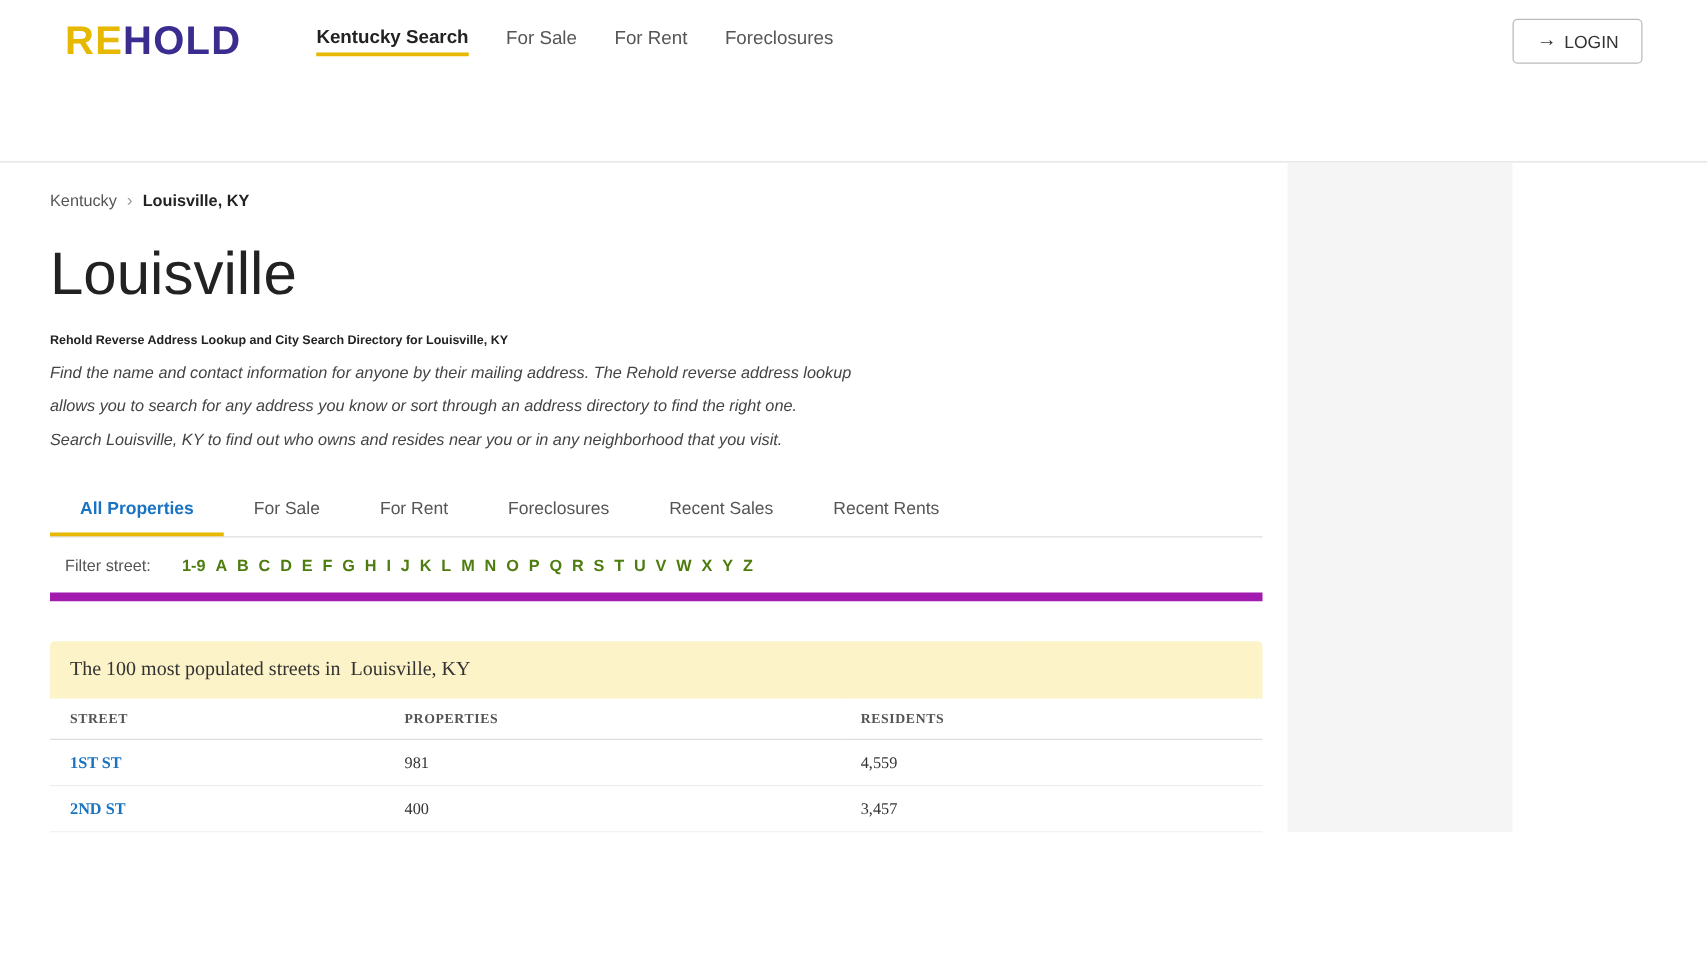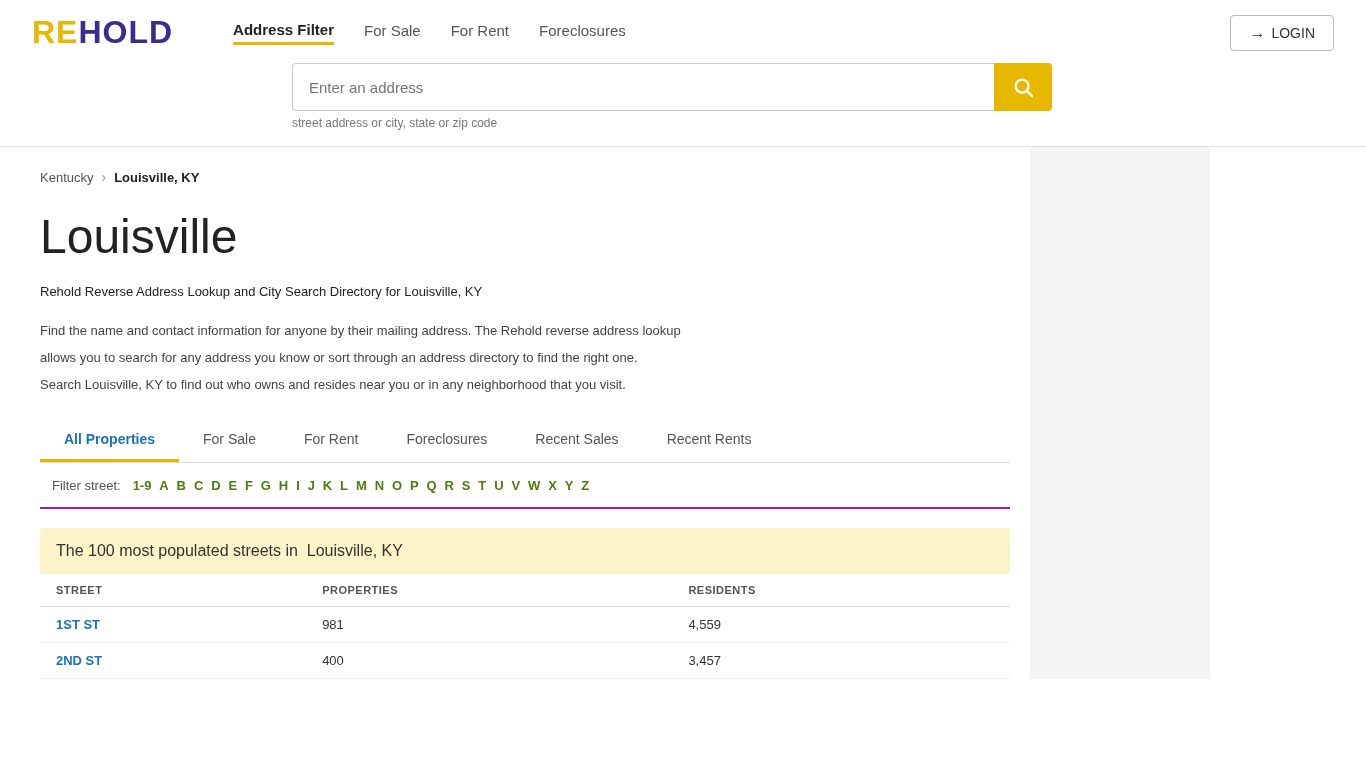--- a/index.html
+++ b/index.html
@@ -2,21 +2,21 @@
 <html><head>
   <meta charset="utf-8">
   <style>
     * { box-sizing: border-box; margin: 0; padding: 0; }
     body { font-family: Arial, sans-serif; background: #fff; color: #333; font-size: 14px; }
 
     
     .header {
       background: #fff;
       border-bottom: 1px solid #e0e0e0;
-      padding: 0 32px;
+      padding: 0 52px;
       min-height: 130px;
     }
     .header-top {
       display: flex;
       align-items: center;
       justify-content: space-between;
       padding-top: 14px;
     }
     .logo {
       font-size: 32px;
@@ -133,30 +133,31 @@
 
     
     .city-title {
       font-size: 48px;
       font-weight: 300;
       color: #222;
       margin: 12px 0 20px 0;
     }
 
     .description-heading {
-      font-size: 13px;
-      font-weight: 400;
-      margin-bottom: 22px;
+      font-size: 10px;
+      font-weight: 700;
+      margin-bottom: 10px;
       color: #222;
     }
     .description-text {
       font-size: 13px;
       color: #444;
       line-height: 1.6;
       margin-bottom: 6px;
+      font-style: italic;
     }
 
     
     .tabs {
       display: flex;
       border-bottom: 1px solid #ddd;
       margin-top: 24px;
       text-align: right;
     }
     .tab {
@@ -169,43 +170,44 @@
     }
     .tab.active {
       color: #1a73c1;
       border-bottom: 3px solid #e6b800;
       font-weight: 600;
     }
 
     
     .filter-section {
       padding: 14px 12px;
-      border-bottom: 2px solid #a21caf;
-      display: flex;
-      align-items: center;
-      gap: 6px;
+      border-bottom: 7px solid #a21caf;
+      display: flex;
+      align-items: center;
+      gap: 19px;
       flex-wrap: wrap;
     }
     .filter-label {
       font-size: 13px;
       color: #555;
       margin-right: 4px;
     }
     .filter-letter {
       color: #4d7c0f;
       font-size: 13px;
       font-weight: 600;
       cursor: pointer;
       padding: 0 2px;
       text-decoration: none;
     }
 
     
     .table-section {
-      margin-top: 19px;
+      margin-top: 32px;
+      font-family: Liberation Serif, serif;
     }
     .table-header-box {
       background: #fdf3c8;
       padding: 14px 16px;
       font-size: 16px;
       font-weight: 700;
       color: #333;
       border-radius: 4px 4px 0 0;
     }
     .table-header-box span {
@@ -254,44 +256,32 @@
 
 <header class="header">
   <div class="header-top">
 
     <a class="logo" href="#">
       <span class="logo-re">RE</span>
         <span class="logo-hold">HOLD</span>
     </a>
 
     <nav class="nav">
-      <a class="nav-item active" href="#">Address Filter</a>
+      <a class="nav-item active" href="#">Kentucky Search</a>
       <a class="nav-item" href="#">For Sale</a>
       <a class="nav-item" href="#">For Rent</a>
       <a class="nav-item" href="#">Foreclosures</a>
     </nav>
 
     <button class="login-btn">
       <span style="font-size:16px;">→</span>
       <span>LOGIN</span>
     </button>
   </div>
 
-  <div class="search-section">
-    <div class="search-bar">
-      <input class="search-input" type="text" placeholder="Enter an address" style="">
-      <button class="search-btn">
-        <svg class="search-icon-svg" viewBox="0 0 24 24">
-          <circle cx="11" cy="11" r="7"></circle>
-          <line x1="16.5" y1="16.5" x2="22" y2="22"></line>
-        </svg>
-      </button>
-    </div>
-    <div class="search-hint">street address or city, state or zip code</div>
-  </div>
 </header>
 
 <div class="main-content">
   <div class="content-area">
 
     <nav class="breadcrumb">
       <a href="#">Kentucky</a>
       <span class="separator">›</span>
       <span class="current">Louisville, KY</span>
     </nav>

